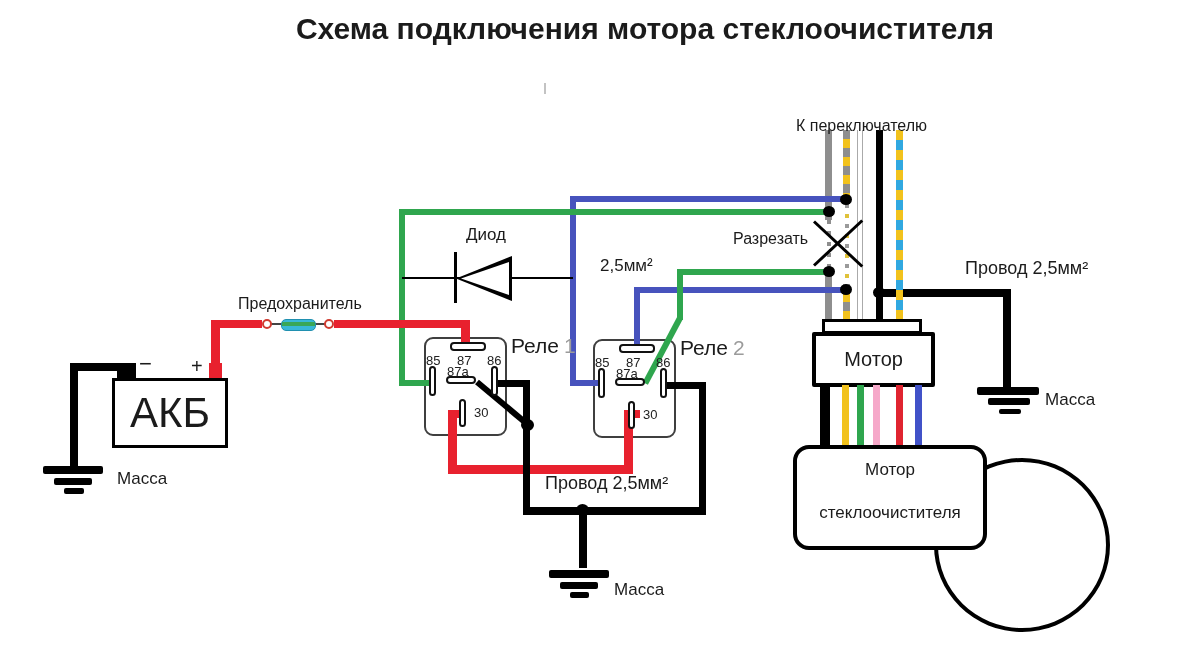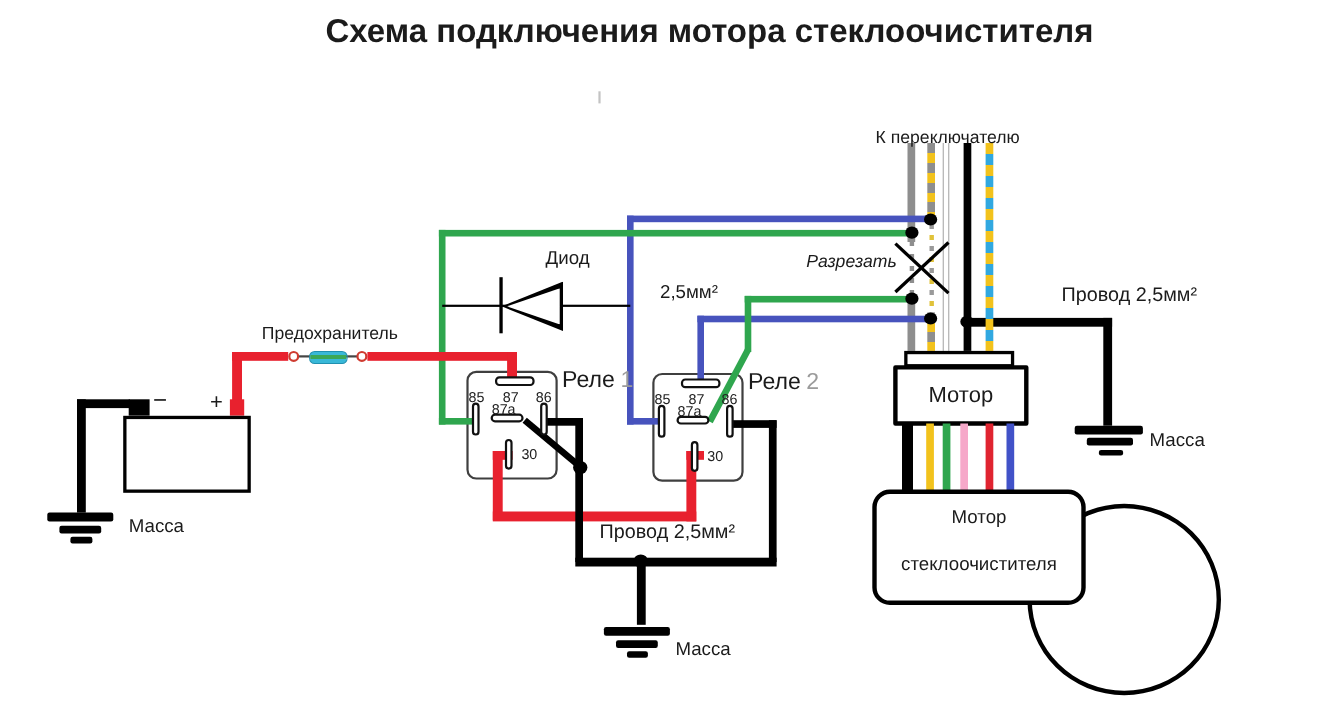--- a/index.html
+++ b/index.html
@@ -56,21 +56,21 @@
   <div class="w" style="left:399px;top:380px;width:34px;height:6px;background:#2fa64e;"></div>
 
   <div class="w" style="left:677px;top:269px;width:153px;height:6px;background:#2fa64e;"></div>
   <div class="w" style="left:677px;top:269px;width:6px;height:51px;background:#2fa64e;"></div>
   <div class="w" style="left:677px;top:318px;width:6px;height:74px;transform-origin:3px 0;transform:rotate(28deg);background:#2fa64e;"></div>
 
   <div class="w" style="left:402px;top:277px;width:171px;height:2px;background:#000;"></div>
   <div class="w" style="left:456px;top:256px;width:56px;height:45px;background:#000;clip-path:polygon(0 50%,100% 0,100% 100%);"></div>
   <div class="w" style="left:461px;top:262px;width:48px;height:33px;background:#fff;clip-path:polygon(0 50%,100% 0,100% 100%);"></div>
   <div class="w" style="left:454px;top:252px;width:3px;height:51px;background:#000;"></div>
-  <div class="lbl" style="left:466px;top:226px;font-size:17px;margin-left:30px;">Диод</div>
+  <div class="lbl" style="left:466px;top:226px;font-size:17px;">Диод</div>
 
   <div class="w" style="left:211px;top:320px;width:9px;height:46px;background:#e8212e;"></div>
   <div class="w" style="left:211px;top:320px;width:51px;height:8px;background:#e8212e;"></div>
   <div class="w" style="left:271px;top:323px;width:11px;height:2px;background:#444;"></div>
   <div class="w" style="left:314px;top:323px;width:11px;height:2px;background:#444;"></div>
   <div class="w" style="left:262px;top:319px;width:6px;height:6px;border:2px solid #cf3b30;border-radius:50%;background:#fff;"></div>
   <div class="w" style="left:324px;top:319px;width:6px;height:6px;border:2px solid #cf3b30;border-radius:50%;background:#fff;"></div>
   <div class="w" style="left:281px;top:319px;width:33px;height:10px;border:1px solid #2090b0;border-radius:5px;background:linear-gradient(180deg,#38b8d8 0 2.5px,#3aa757 2.5px 6.5px,#38b8d8 6.5px 10px);"></div>
   <div class="lbl" style="left:238px;top:295px;font-size:16px;">Предохранитель</div>
   <div class="w" style="left:334px;top:320px;width:136px;height:8px;background:#e8212e;"></div>
@@ -117,21 +117,21 @@
   <div class="lbl" style="left:680px;top:336px;font-size:21px;"><span>Реле</span><span class="num">2</span></div>
 
   <div class="dot" style="left:840px;top:194px;width:12px;height:11px;"></div>
   <div class="dot" style="left:823px;top:206px;width:12px;height:11px;"></div>
   <div class="dot" style="left:823px;top:266px;width:12px;height:11px;"></div>
   <div class="dot" style="left:840px;top:284px;width:12px;height:11px;"></div>
   <div class="dot" style="left:873px;top:287px;width:12px;height:11px;"></div>
 
   <div class="w" style="left:814px;top:220px;width:66px;height:3px;background:#000;transform-origin:0 50%;transform:rotate(43deg);"></div>
   <div class="w" style="left:814px;top:264px;width:66px;height:3px;background:#000;transform-origin:0 50%;transform:rotate(-43deg);"></div>
-  <div class="lbl" style="left:733px;top:230px;font-size:16px;font-style:italic;">Разрезать</div>
+  <div class="lbl" style="left:733px;top:230px;font-size:16px;">Разрезать</div>
 
   <div class="lbl" style="left:600px;top:257px;font-size:17px;">2,5мм²</div>
   <div class="lbl" style="left:965px;top:259px;font-size:18px;">Провод 2,5мм²</div>
   <div class="lbl" style="left:545px;top:474px;font-size:18px;">Провод 2,5мм²</div>
 
   <div class="w" style="left:822px;top:319px;width:100px;height:15px;background:#fff;border:3px solid #000;box-sizing:border-box;"></div>
   <div class="w" style="left:812px;top:332px;width:123px;height:55px;background:#fff;border:4px solid #000;border-radius:2px;box-sizing:border-box;"></div>
   <div class="lbl" style="left:812px;top:348px;width:123px;text-align:center;font-size:20px;">Мотор</div>
 
   <div class="w" style="left:820px;top:385px;width:10px;height:62px;background:#000;"></div>
@@ -144,20 +144,21 @@
   <div class="w" style="left:934px;top:458px;width:176px;height:174px;border:4px solid #000;border-radius:50%;background:#fff;box-sizing:border-box;"></div>
   <div class="w" style="left:793px;top:445px;width:194px;height:105px;border:4px solid #000;border-radius:16px;background:#fff;box-sizing:border-box;"></div>
   <div class="lbl" style="left:793px;top:504px;width:194px;text-align:center;font-size:17px;">стеклоочистителя</div>
   <div class="lbl" style="left:793px;top:461px;width:194px;text-align:center;font-size:17px;">Мотор</div>
 
   <div class="w" style="left:70px;top:363px;width:48px;height:8px;background:#000;"></div>
   <div class="w" style="left:70px;top:363px;width:8px;height:103px;background:#000;"></div>
   <div class="w" style="left:117px;top:363px;width:19px;height:15px;background:#000;"></div>
   <div class="w" style="left:209px;top:363px;width:13px;height:15px;background:#e8212e;"></div>
   <div class="w" style="left:112px;top:378px;width:116px;height:70px;border:3px solid #000;background:#fff;box-sizing:border-box;"></div>
+  <div class="lbl" style="left:112px;top:390px;width:116px;text-align:center;font-size:42px;">АКБ</div>
   <div class="lbl" style="left:139px;top:352px;font-size:22px;">−</div>
   <div class="lbl" style="left:191px;top:355px;font-size:20px;">+</div>
 
   <div class="gbar" style="left:43px;top:466px;width:60px;height:8px;"></div>
   <div class="gbar" style="left:54px;top:478px;width:38px;height:7px;"></div>
   <div class="gbar" style="left:64px;top:488px;width:20px;height:6px;"></div>
   <div class="lbl" style="left:117px;top:470px;font-size:17px;">Масса</div>
 
   <div class="gbar" style="left:549px;top:570px;width:60px;height:8px;"></div>
   <div class="gbar" style="left:560px;top:582px;width:38px;height:7px;"></div>

